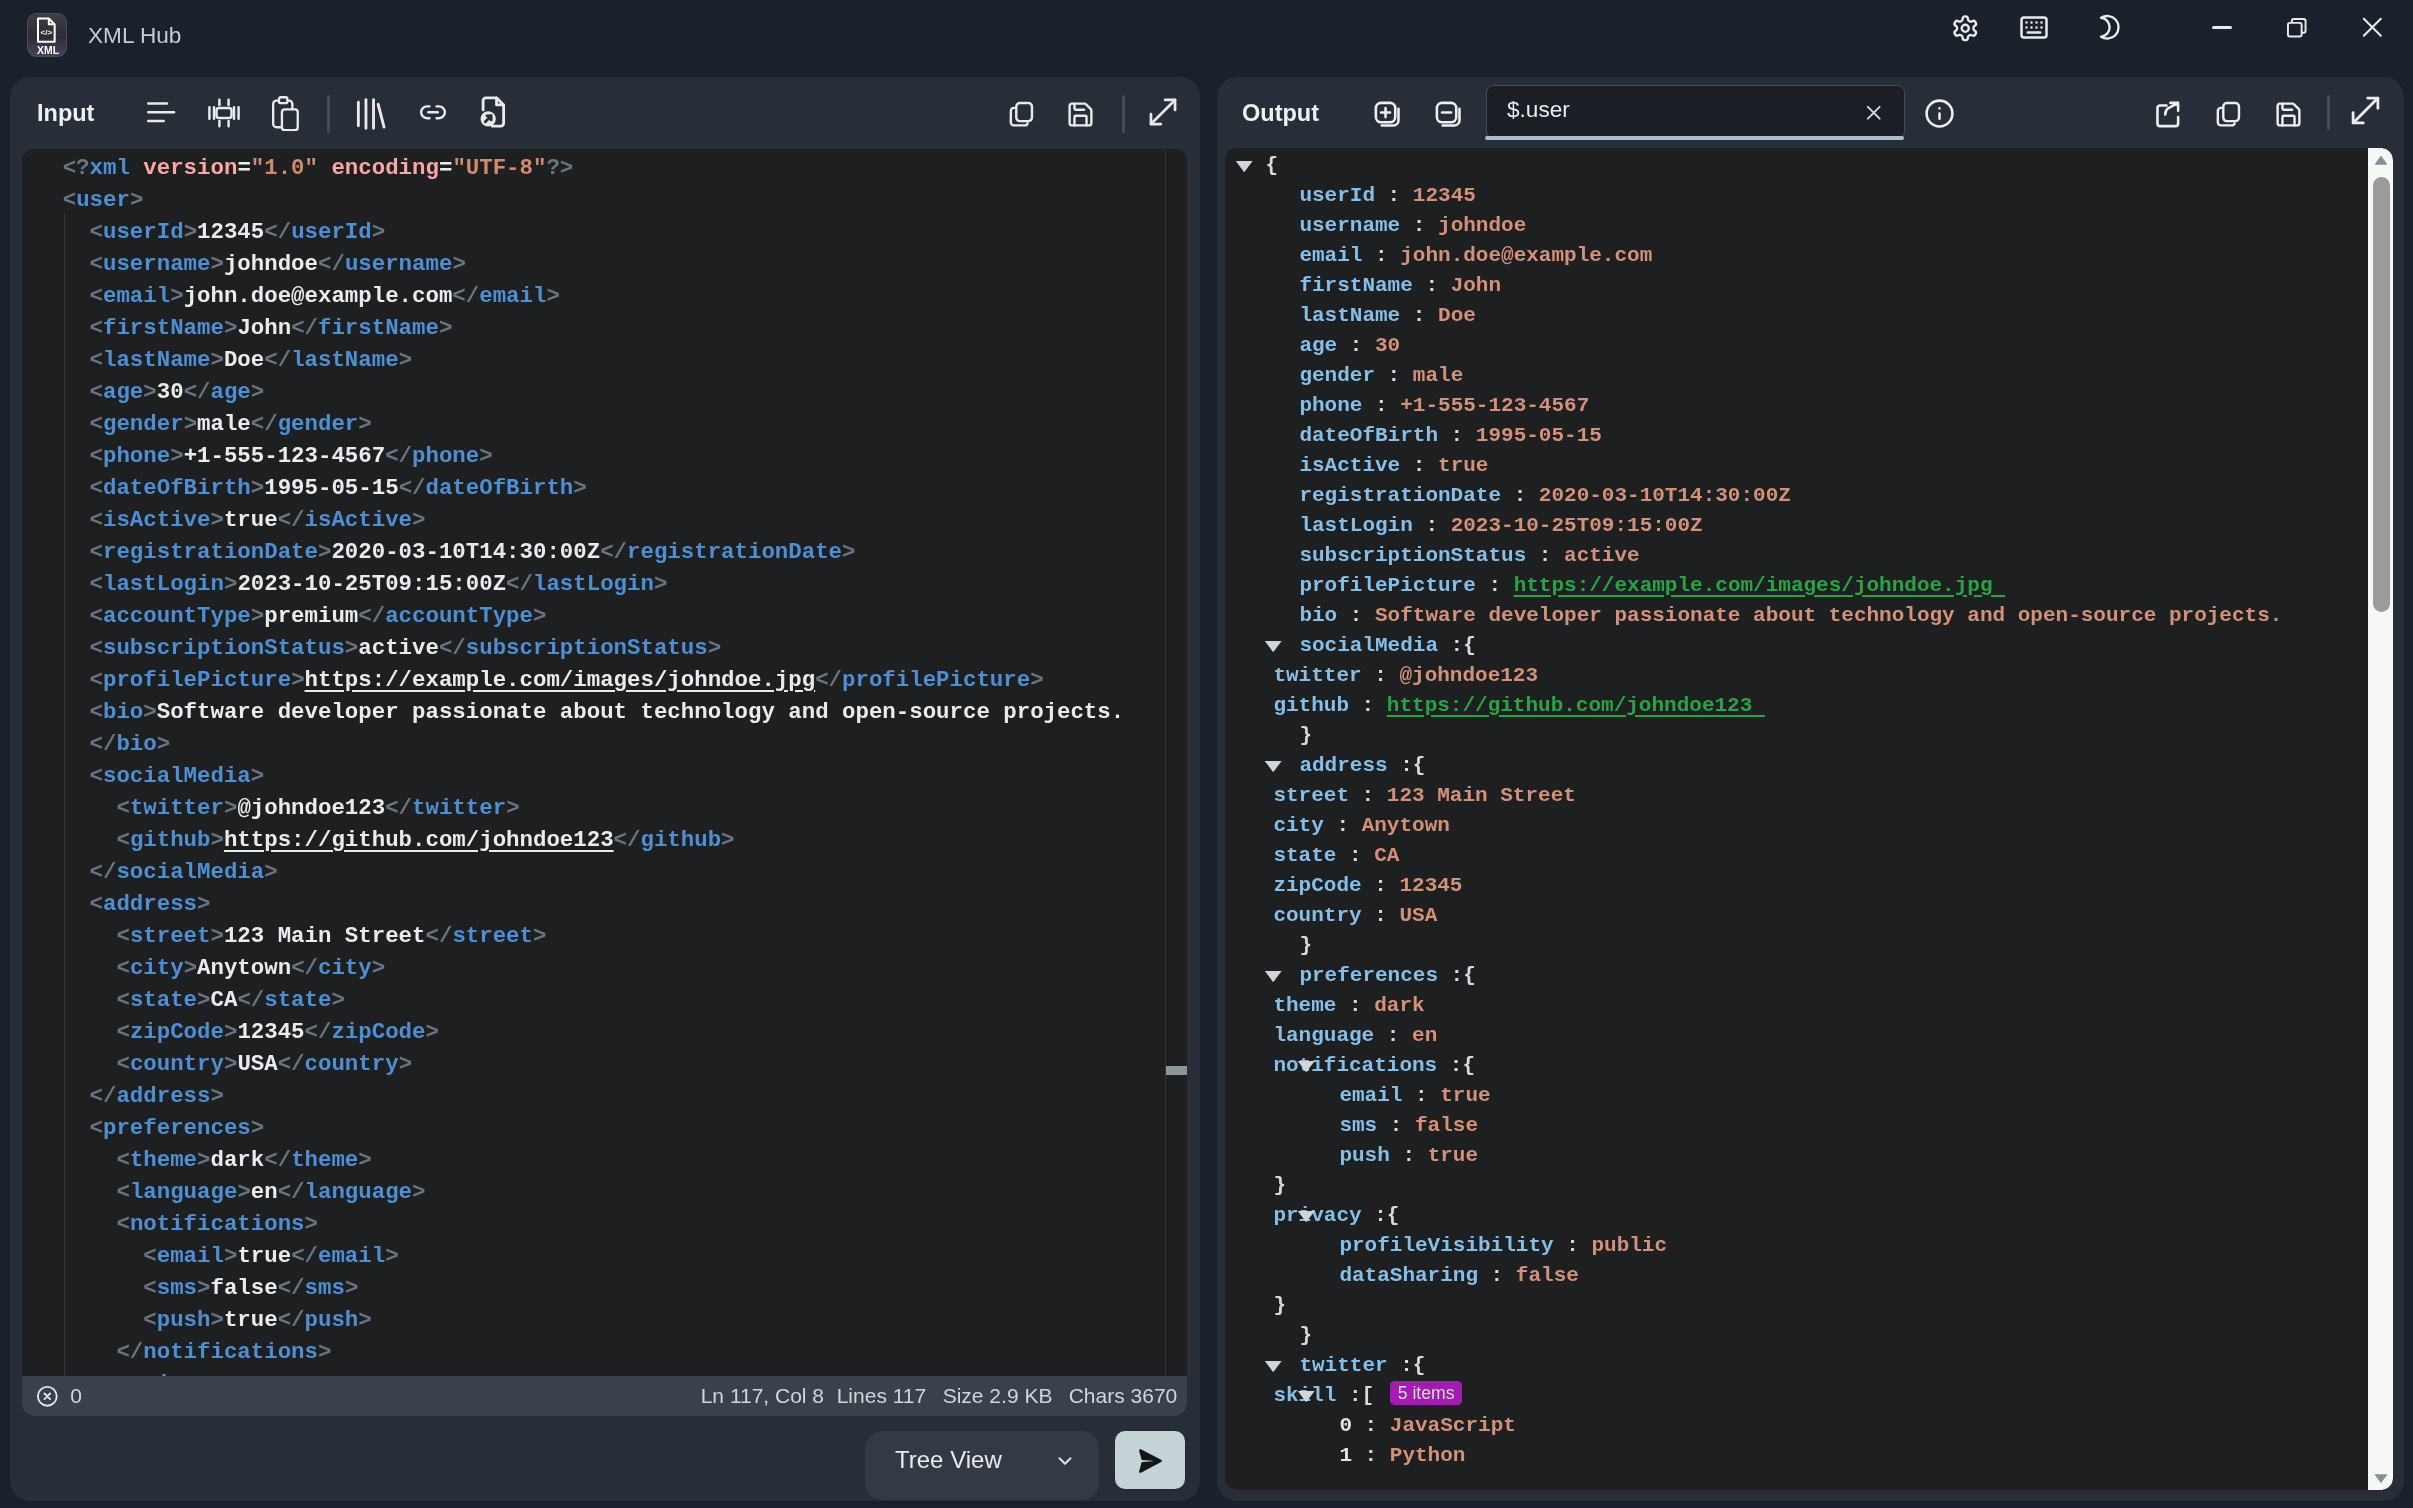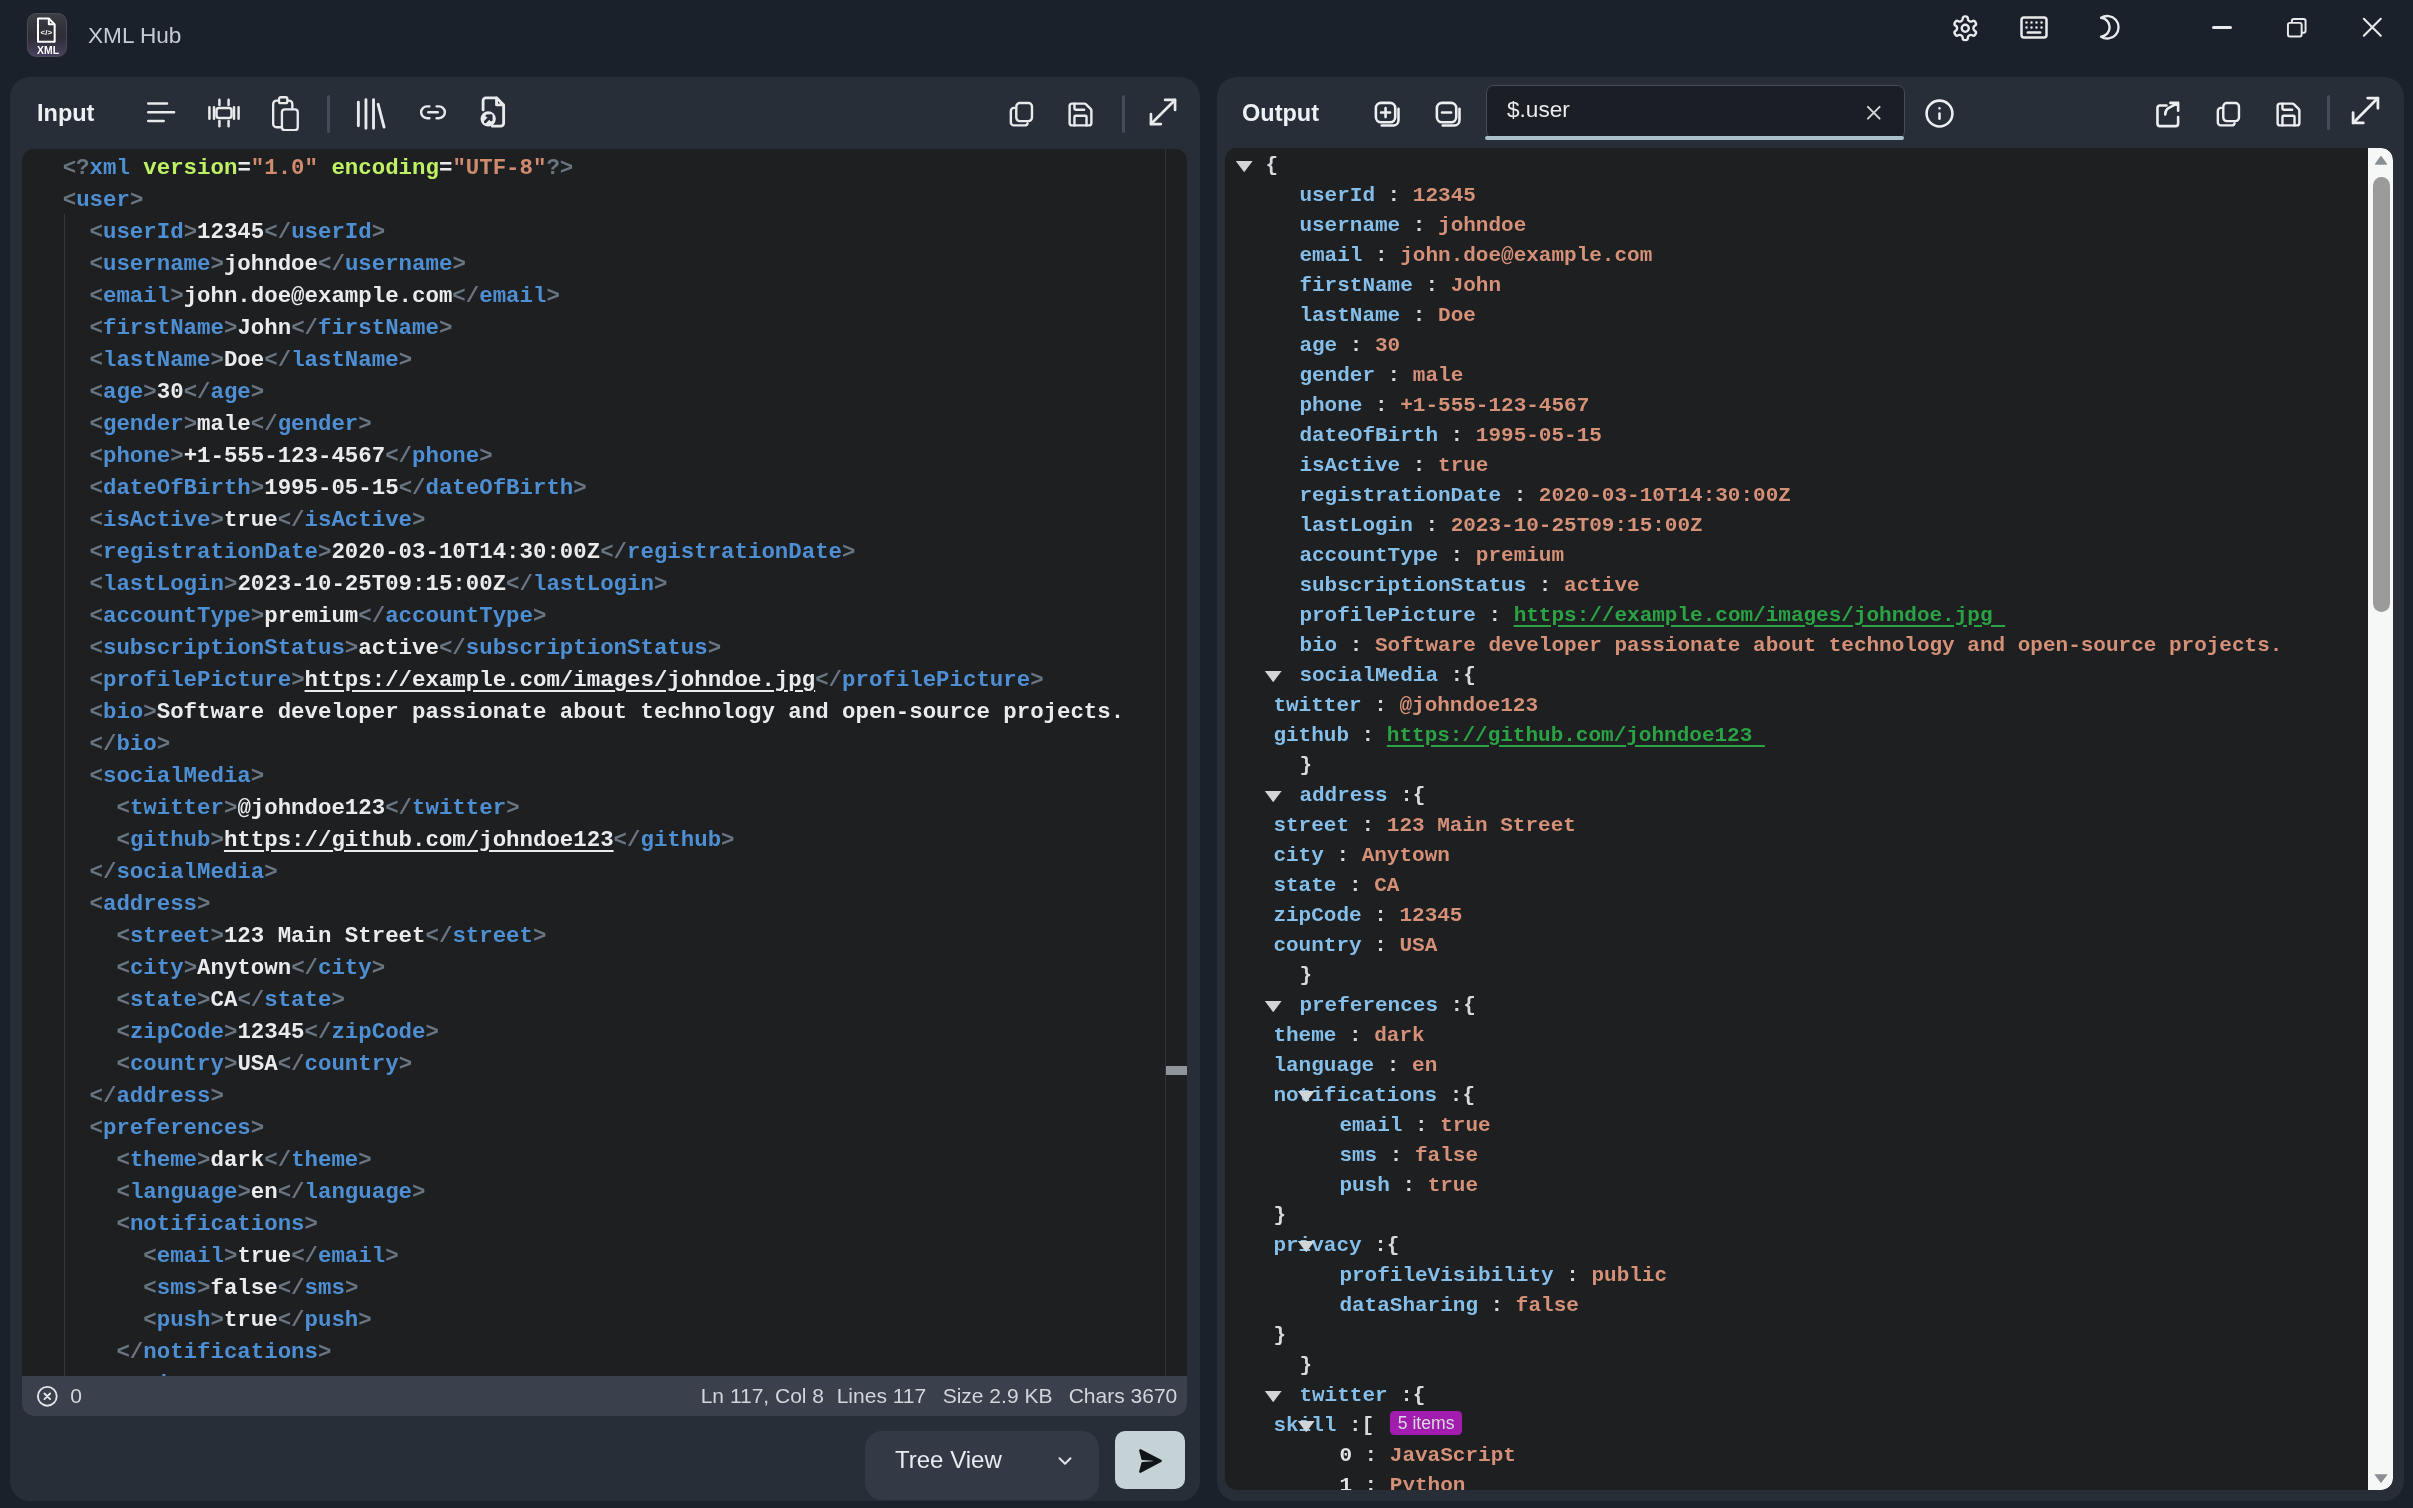--- a/index.html
+++ b/index.html
@@ -7,21 +7,21 @@
 .panel{position:absolute;background:#272e38;border-radius:20px}
 #lp{left:10px;top:77px;width:1190px;height:1424px}
 #rp{left:1217px;top:77px;width:1187px;height:1424px}
 .ptitle{position:absolute;font-size:23.5px;font-weight:bold;color:#eef1f4}
 .hic{position:absolute}
 .hdiv{position:absolute;width:2.5px;background:#454c57;border-radius:1.7px}
 #ed{position:absolute;left:11.7px;top:72px;width:1165px;height:1267px;background:#1e1f21;border-radius:11.7px;overflow:hidden}
 #code{position:absolute;left:41px;top:2.5px;margin:0;font:700 22.4px/32px "Liberation Mono",monospace;color:#e9ebee;white-space:pre}
 .g{color:#6a7582;font-weight:700}
 .t{color:#4e8ed3}
-.a{color:#bef264}
+.a{color:#fca5a5}
 .s{color:#d08b6e}
 .u{text-decoration:underline;text-underline-offset:4.2px}
 #iguide{position:absolute;left:42px;top:65px;bottom:40px;width:1.7px;background:#33383f}
 #sline{position:absolute;left:1143px;top:0;bottom:40px;width:1.7px;background:#2f343b}
 #sthumb{position:absolute;left:1144px;top:917px;width:21px;height:9.2px;background:#90959b}
 #sbar{position:absolute;left:0;bottom:0;width:100%;height:40px;background:#3a414c;border-radius:0 0 11.7px 11.7px;color:#d2d6db;font-size:21px}
 #sbar .lft{position:absolute;left:14.2px;top:0;height:40px;display:flex;align-items:center;gap:11.7px}
 #sbar .rgt{position:absolute;left:0;top:0;width:100%;height:52px}
 #sbar .rgt span{position:absolute;top:7.5px}
 #ctrls{position:absolute;left:0;bottom:11.7px;width:100%;height:58px}
@@ -245,21 +245,20 @@
    <div class="row l1"><span class="k">email</span> : <span class="v">john.doe@example.com</span></div>
    <div class="row l1"><span class="k">firstName</span> : <span class="v">John</span></div>
    <div class="row l1"><span class="k">lastName</span> : <span class="v">Doe</span></div>
    <div class="row l1"><span class="k">age</span> : <span class="v">30</span></div>
    <div class="row l1"><span class="k">gender</span> : <span class="v">male</span></div>
    <div class="row l1"><span class="k">phone</span> : <span class="v">+1-555-123-4567</span></div>
    <div class="row l1"><span class="k">dateOfBirth</span> : <span class="v">1995-05-15</span></div>
    <div class="row l1"><span class="k">isActive</span> : <span class="v">true</span></div>
    <div class="row l1"><span class="k">registrationDate</span> : <span class="v">2020-03-10T14:30:00Z</span></div>
    <div class="row l1"><span class="k">lastLogin</span> : <span class="v">2023-10-25T09:15:00Z</span></div>
-   <div class="row l1"><span class="k">accountType</span> : <span class="v">premium</span></div>
    <div class="row l1"><span class="k">subscriptionStatus</span> : <span class="v">active</span></div>
    <div class="row l1"><span class="k">profilePicture</span> : <span class="gr">https://example.com/images/johndoe.jpg </span></div>
    <div class="row l1"><span class="k">bio</span> : <span class="v">Software developer passionate about technology and open-source projects.</span></div>
    <div class="row l1"><span class="ar a1"></span><span class="k">socialMedia</span> :{</div>
    <div class="row l2"><span class="k">twitter</span> : <span class="v">@johndoe123</span></div>
    <div class="row l2"><span class="k">github</span> : <span class="gr">https://github.com/johndoe123 </span></div>
    <div class="row l1">}</div>
    <div class="row l1"><span class="ar a1"></span><span class="k">address</span> :{</div>
    <div class="row l2"><span class="k">street</span> : <span class="v">123 Main Street</span></div>
    <div class="row l2"><span class="k">city</span> : <span class="v">Anytown</span></div>

